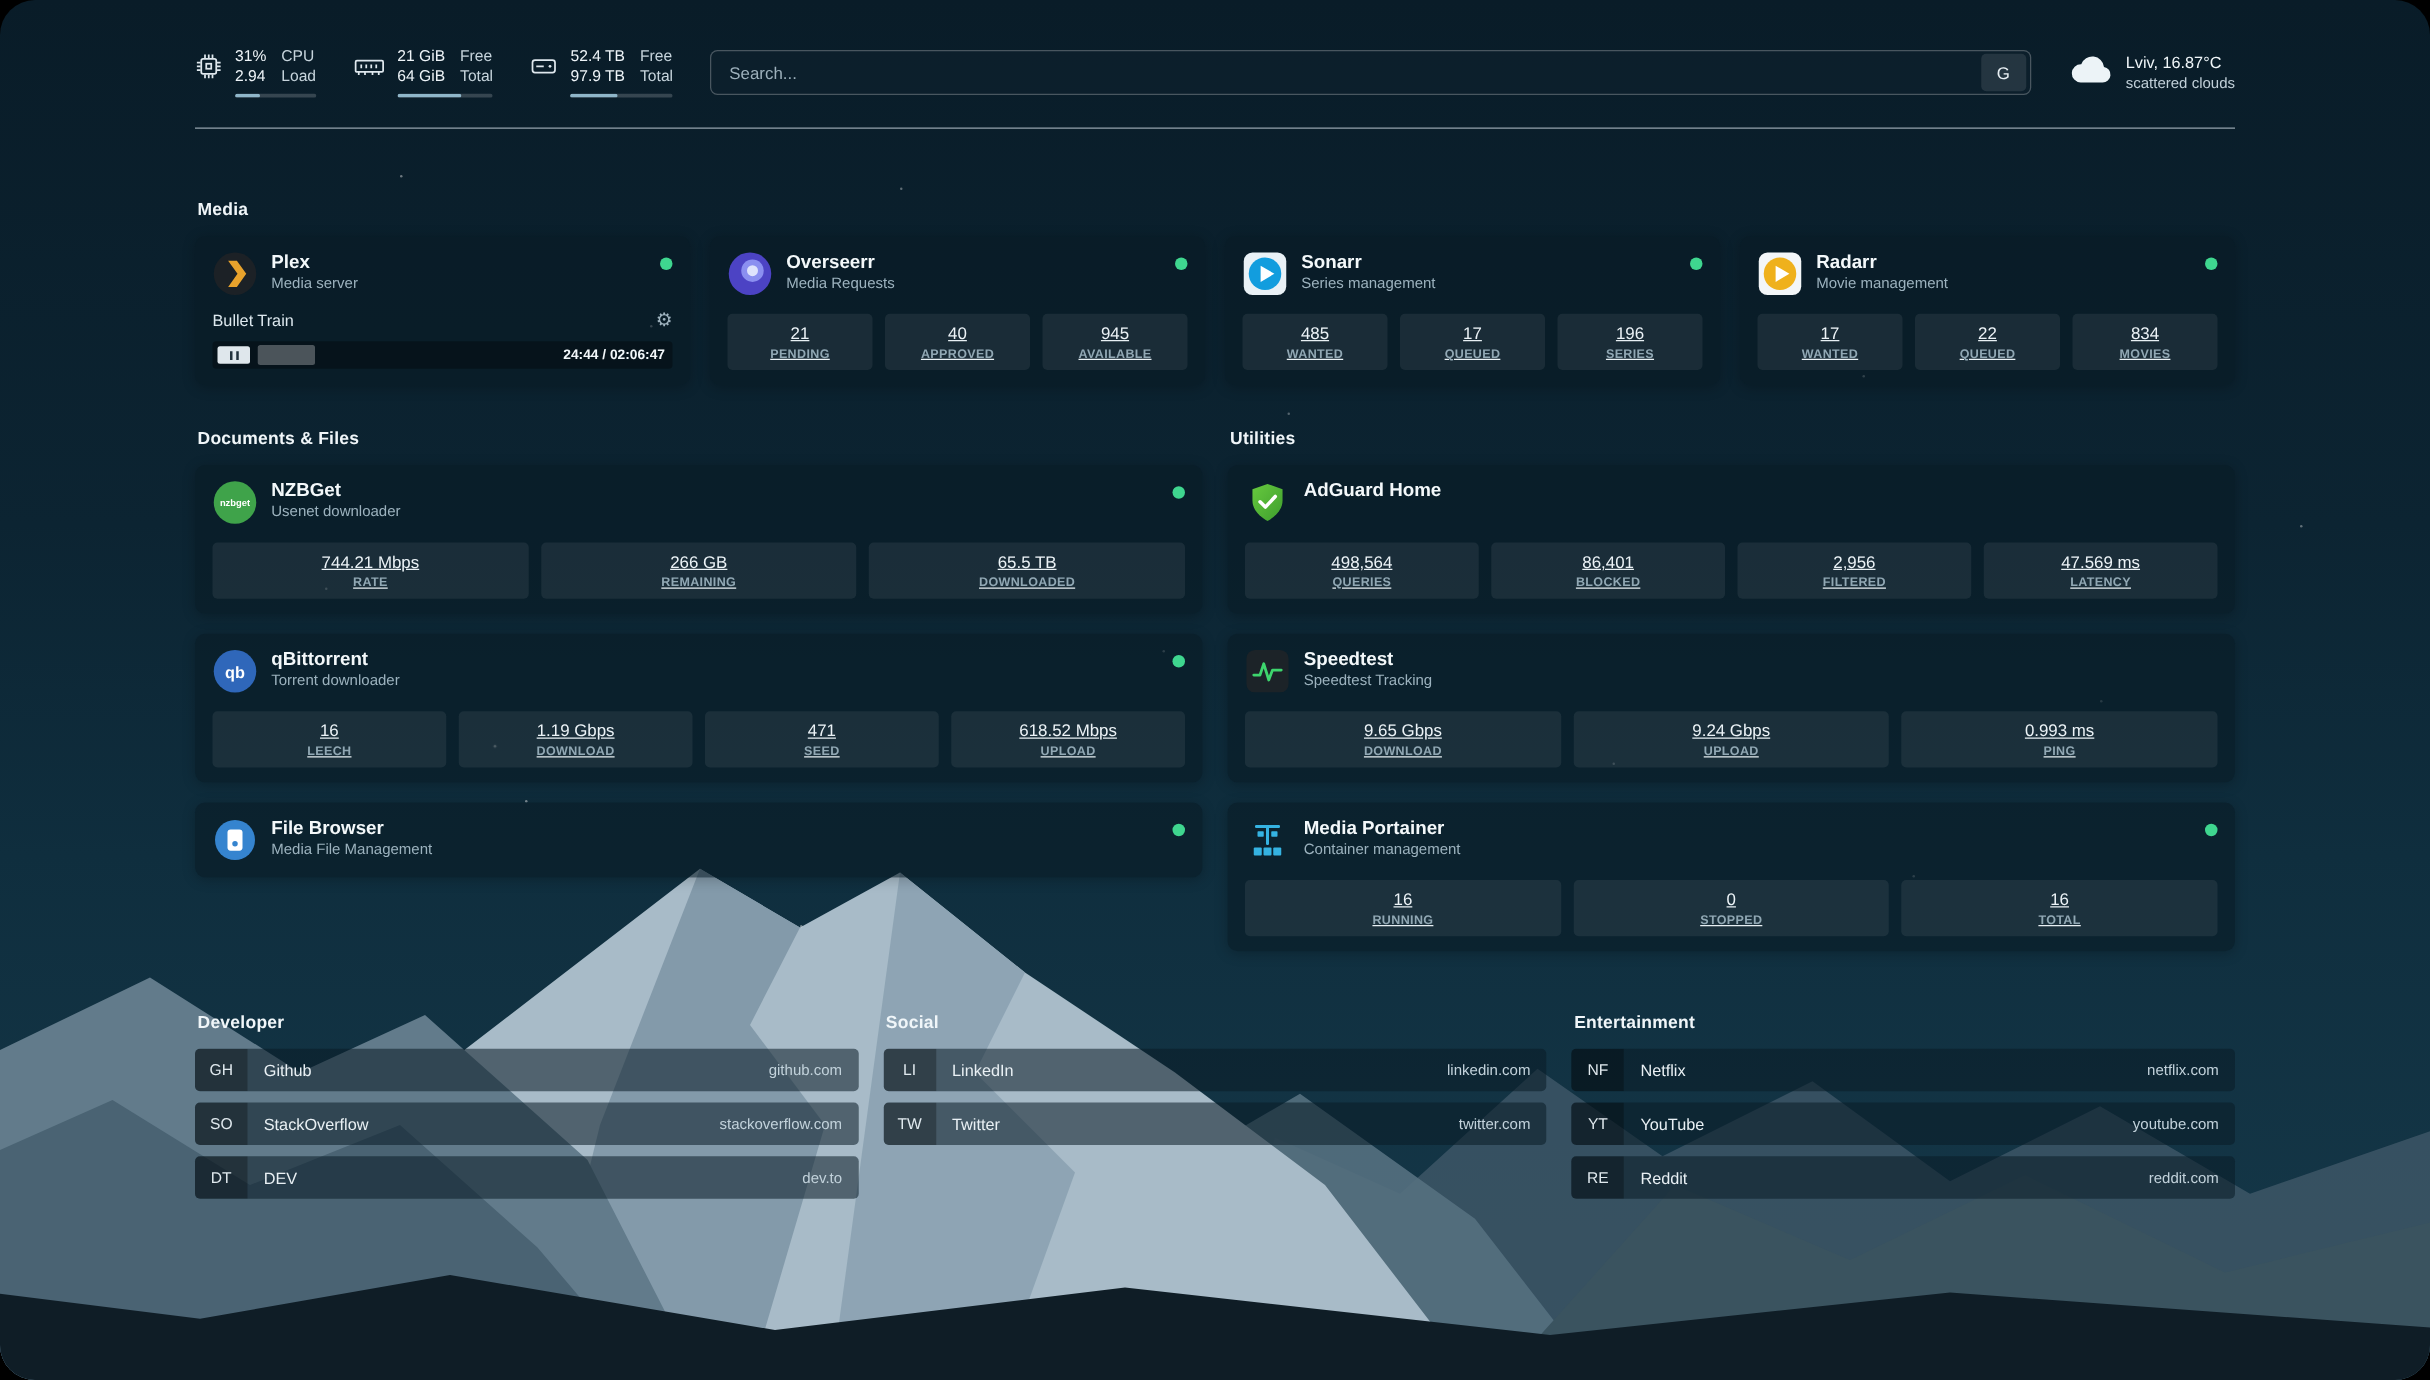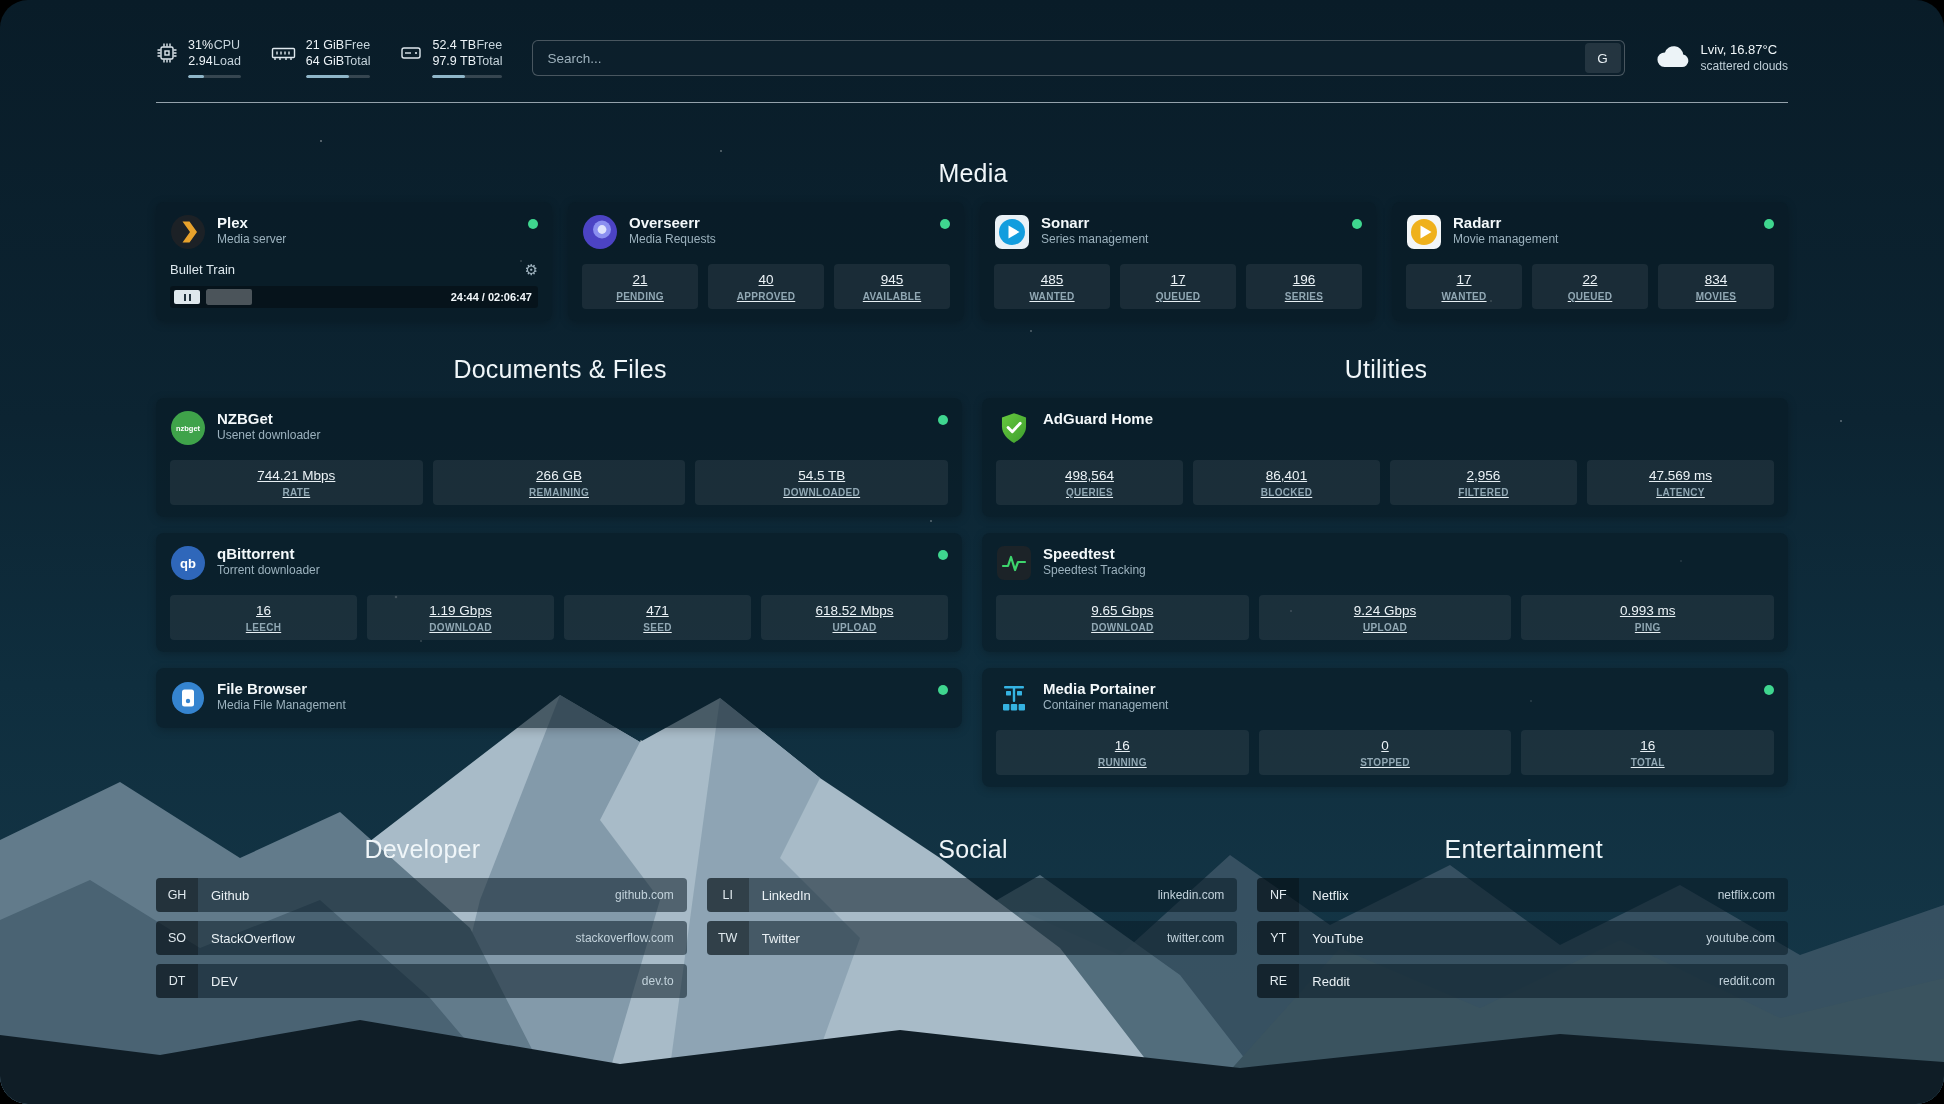--- a/index.html
+++ b/index.html
@@ -27,21 +27,21 @@
       420px 640px 0 rgba(255,255,255,.45), 640px 740px 0 rgba(255,255,255,.4),
       1530px 700px 0 rgba(255,255,255,.35), 1030px 330px 0 rgba(255,255,255,.3),
       395px 596px 1px rgba(255,255,255,.7);
   }
   .content { position:relative; z-index:2; width:1632px; margin:0 auto; padding-top:34px; }
 
   
   .topbar { display:flex; align-items:center; gap:30px; height:48px; }
   .res { display:flex; align-items:flex-start; gap:10px; }
   .res-icon { margin-top:4px; display:flex; }
-  .res-cols { display:flex; gap:0; font-size:12.5px; line-height:1.25;text-align:center; }
+  .res-cols { display:flex; gap:12px; font-size:12.5px; line-height:1.25; }
   .res-col { display:flex; flex-direction:column; }
   .res-col.nums { color:#eef4f8; }
   .res-col.labels { color:#c6d4dc; }
   .res-bar { height:3px; background:rgba(255,255,255,.18); border-radius:2px; margin-top:5px; overflow:hidden; }
   .res-fill { height:100%; background:#8fb6c9; border-radius:2px; }
   .search {
     flex:1; display:flex; align-items:center; height:36px;
     background:rgba(14,33,45,.55); border:1px solid rgba(255,255,255,.25);
     border-radius:6px; overflow:hidden;
   }
@@ -52,21 +52,21 @@
     display:flex; align-items:center; justify-content:center;
     background:rgba(255,255,255,.10); border-radius:4px; color:#e8eff3; font-size:13.5px; font-family:inherit;
   }
   .weather { display:flex; align-items:center; gap:10px; }
   .weather-text { display:flex; flex-direction:column; line-height:1.3; }
   .weather-loc { font-size:13px; color:#f0f6f9; }
   .weather-cond { font-size:12px; color:#c0cfd8; }
   .divider { height:1px; background:rgba(222,234,241,.65); margin-top:20px; }
 
   
-  .section-title { font-size:25px; font-weight:400; color:#f0f6f9; margin:0 0 14px 2px; letter-spacing:.2px;text-align:center; }
+  .section-title { font-size:14px; font-weight:700; color:#f0f6f9; margin:0 0 14px 2px; letter-spacing:.2px; }
   .section-media { margin-top:56px; }
   .media-grid { display:grid; grid-template-columns:repeat(4,1fr); gap:16px; }
   .card {
     background:rgba(8,26,37,.60); border-radius:8px; padding:12px 14px;
     box-shadow:0 2px 10px rgba(0,0,0,.22);
     display:flex; flex-direction:column; cursor:pointer;
   }
   .card-head { display:flex; align-items:flex-start; gap:11px; }
   .svc-icon { width:36px; height:36px; flex:0 0 auto; display:flex; align-items:center; justify-content:center; }
   .svc-names { flex:1; min-width:0; }
@@ -372,21 +372,21 @@
           <div class="stats">
             <div class="stat">
               <div class="stat-value">744.21 Mbps</div>
               <div class="stat-label">RATE</div>
             </div>
             <div class="stat">
               <div class="stat-value">266 GB</div>
               <div class="stat-label">REMAINING</div>
             </div>
             <div class="stat">
-              <div class="stat-value">54.5 TB</div>
+              <div class="stat-value">65.5 TB</div>
               <div class="stat-label">DOWNLOADED</div>
             </div>
           </div>
         </div>
 
         <div class="card">
           <div class="card-head">
             <span class="svc-icon">
               <svg width="36" height="36" viewBox="0 0 36 36">
                 <circle cx="18" cy="18" r="17" fill="#2f67ba"></circle>

